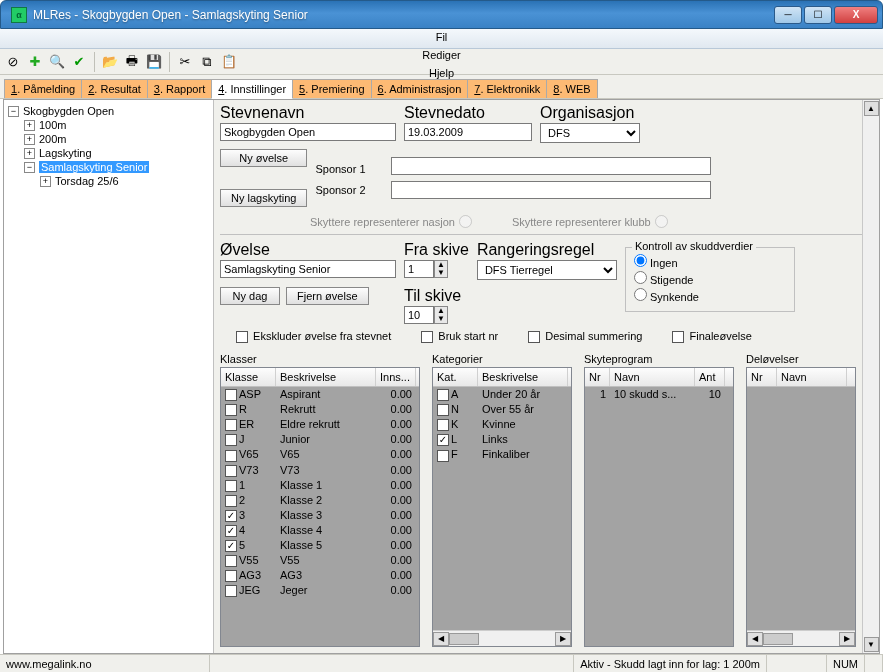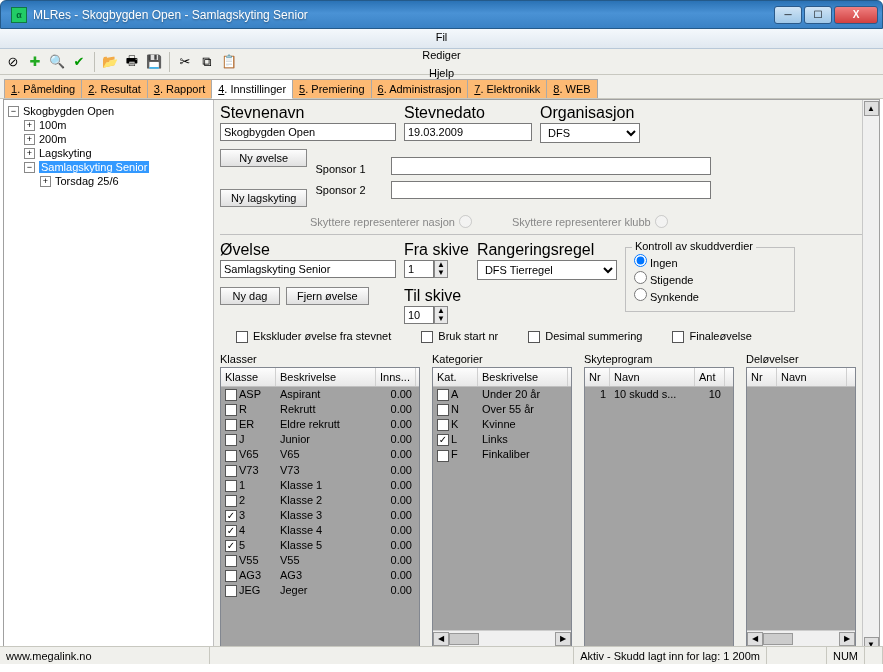--- a/index.html
+++ b/index.html
@@ -64,21 +64,21 @@
   .chk.on::after{content:"✓"; color:#000;}
 
   .hscroll { height:16px; background:#f0f0f0; border-top:1px solid #ccc; display:flex; align-items:center; justify-content:center;}
   .hscroll .thumb{width:30px;height:12px;background:#ccc;border:1px solid #999;}
   .hscroll .arr{width:16px;height:14px;background:#e0e0e0;border:1px solid #999; text-align:center; font-size:8px; line-height:12px;}
 
   .vscroll { position:absolute; right:0; top:0; bottom:0; width:17px; background:#f0f0f0; border-left:1px solid #c8c8c8; display:flex; flex-direction:column; align-items:center;}
   .vscroll .arr{width:15px;height:15px;background:#e0e0e0;border:1px solid #999;text-align:center;font-size:8px;line-height:13px;margin:1px 0;}
   .vscroll .track{flex:1;}
 
-  .statusbar { position:absolute; bottom:8px; left:0; right:0; height:18px; background:#f0f0ec; border-top:1px solid #c8c8c0; display:flex; align-items:center; font-size:11px;}
+  .statusbar { position:absolute; bottom:0; left:0; right:0; height:18px; background:#f0f0ec; border-top:1px solid #c8c8c0; display:flex; align-items:center; font-size:11px;}
   .statusbar .cell { padding:0 6px; border-right:1px solid #c8c8c0; height:100%; display:flex; align-items:center;}
   .statusbar .fill{flex:1;}
 </style>
 </head>
 <body>
 
 <div class="titlebar">
   <span class="app-icon">α</span>
   <span class="title">MLRes - Skogbygden Open - Samlagskyting Senior</span>
   <div class="winbtns">

